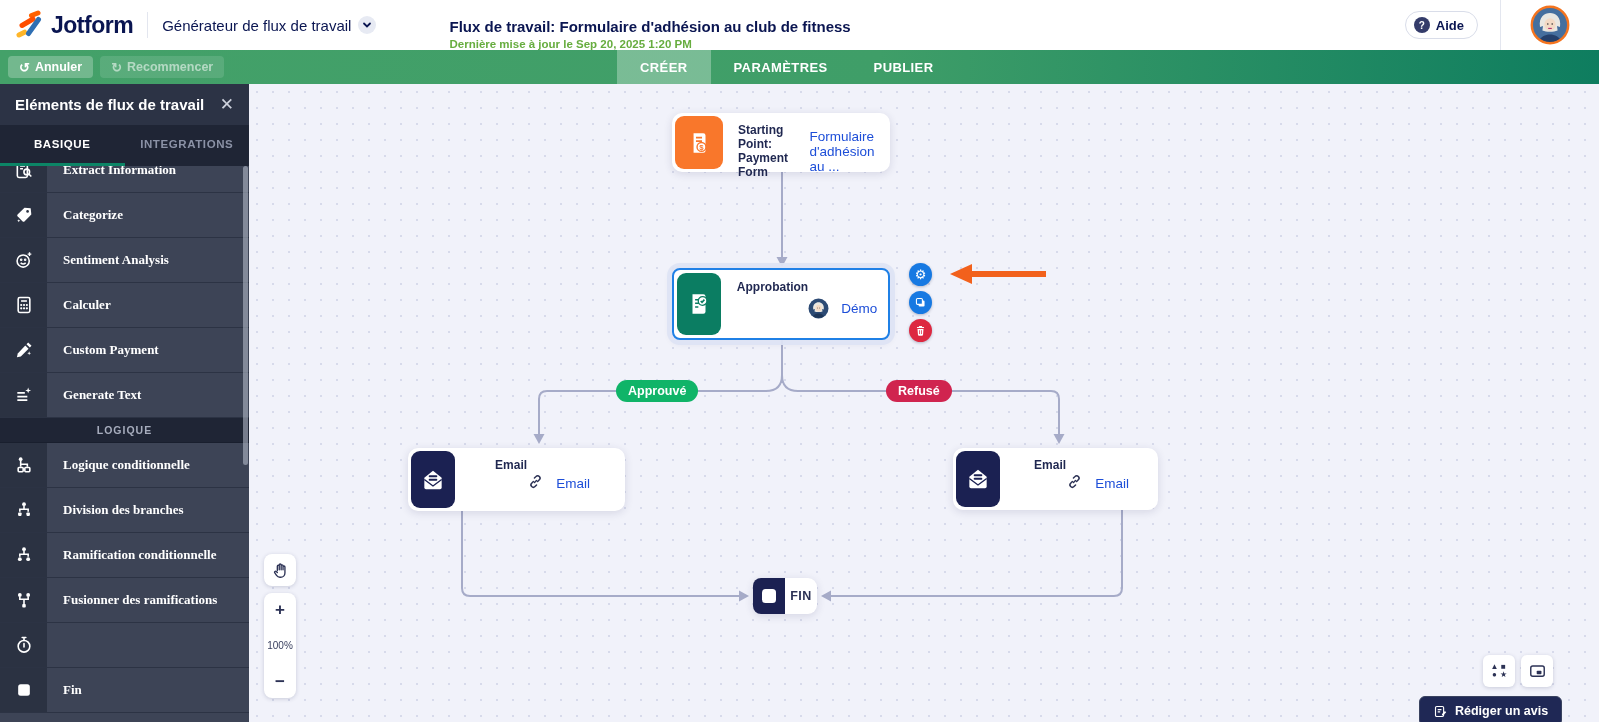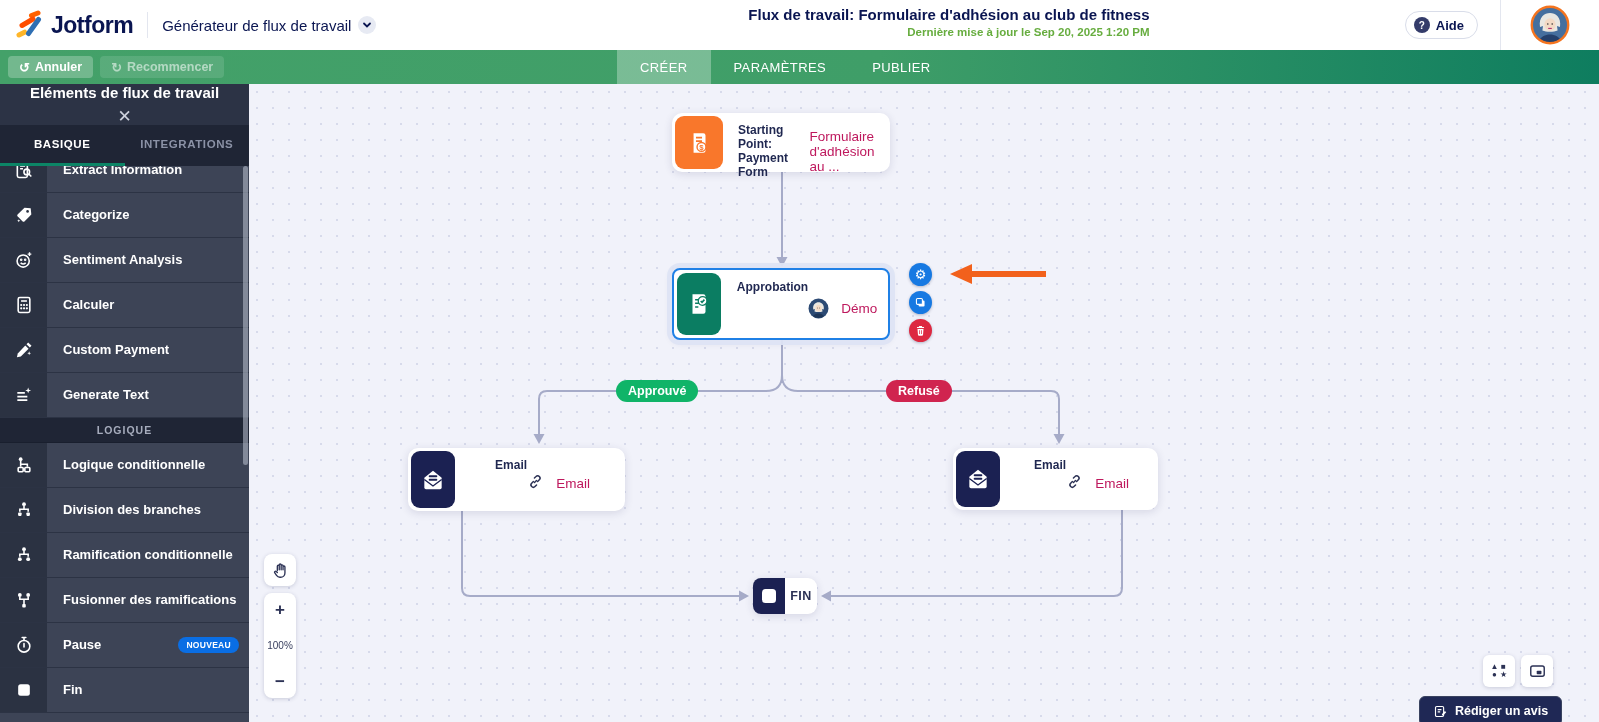--- a/index.html
+++ b/index.html
@@ -8,72 +8,72 @@
 
   
   .topbar { height:50px; background:#fff; display:flex; align-items:center; position:relative; flex-shrink:0; }
   .logo-group { display:flex; align-items:center; padding-left:14px; }
   .logo-mark { width:30px; height:30px; }
   .logo-text { font-size:23px; font-weight:bold; color:#0a1551; margin-left:7px; letter-spacing:-0.5px; }
   .topbar-divider { width:1px; height:26px; background:#e3e6ef; margin:0 14px; }
   .switcher { display:flex; align-items:center; gap:7px; font-size:15px; color:#0a1551; cursor:pointer; }
   .chev-circle { width:18px; height:18px; border-radius:50%; background:#e7eaf3; display:flex; align-items:center; justify-content:center; }
   .chev-circle svg { width:10px; height:10px; }
-  .title-block { position:absolute; left:50%; top:6px; transform:translateX(-50%); text-align:right; width:700px; }
+  .title-block { position:absolute; left:50%; top:18px; transform:translateX(-50%); text-align:left; width:700px; }
   .wf-title { font-size:15px; font-weight:bold; color:#0a1551; }
   .wf-updated { font-size:11.5px; color:#67ad3f; font-weight:bold; margin-top:3px; }
   .topbar-right { position:absolute; right:0; top:0; height:50px; display:flex; align-items:center; }
   .help-btn { display:flex; align-items:center; gap:6px; border:1px solid #d9dde9; border-radius:16px; padding:5px 13px 5px 8px; background:#fff; font-size:13px; font-weight:bold; color:#0a1551; cursor:pointer; margin-right:22px; }
   .q-circle { width:16px; height:16px; border-radius:50%; background:#343c6a; color:#fff; font-size:10px; font-weight:bold; display:flex; align-items:center; justify-content:center; }
   .avatar-cell { border-left:1px solid #e3e6ef; height:50px; width:99px; display:flex; align-items:center; justify-content:center; }
   .avatar-cell svg { width:40px; height:40px; cursor:pointer; }
 
   
   .toolbar { height:34px; background:linear-gradient(90deg,#44a169 0%,#3f9e68 55%,#0e7d5f 100%); position:relative; display:flex; align-items:center; flex-shrink:0; }
   .undo-redo { display:flex; gap:7px; margin-left:8px; }
   .tb-btn { display:flex; align-items:center; gap:5px; border:none; border-radius:4px; height:22px; padding:0 11px; font-family:"Liberation Sans",sans-serif; font-size:12.5px; font-weight:bold; cursor:pointer; }
   .tb-btn.undo { background:rgba(255,255,255,.25); color:#fff; }
   .tb-btn.redo { background:rgba(255,255,255,.12); color:rgba(255,255,255,.55); cursor:default; }
   .tb-btn .glyph { font-size:13px; }
   .mode-tabs { position:absolute; left:617px; top:0; height:34px; display:flex; }
-  .mode-tab { height:34px; display:flex; align-items:center; padding:0 23px; color:#fff; font-size:13px; font-weight:normal; letter-spacing:.4px; cursor:pointer; }
+  .mode-tab { height:34px; display:flex; align-items:center; padding:0 23px; color:#fff; font-size:13px; font-weight:bold; letter-spacing:.4px; cursor:pointer; }
   .mode-tab.active { background:rgba(255,255,255,.3); }
 
   
   .main { flex:1; display:flex; min-height:0; }
 
   
   .sidebar { width:249px; flex-shrink:0; background:#3d4456; display:flex; flex-direction:column; position:relative; }
-  .sb-header { height:41px; background:#2c3345; display:flex; align-items:center; justify-content:space-between; padding:0 15px; flex-shrink:0;flex-direction:column; }
+  .sb-header { height:41px; background:#2c3345; display:flex; align-items:center; justify-content:space-between; padding:0 15px; flex-shrink:0; }
   .sb-title { color:#fff; font-size:15px; font-weight:bold; }
   .sb-close { color:#cdd1dc; font-size:17px; cursor:pointer; line-height:1; }
   .sb-tabs { height:41px; background:#1f2535; display:flex; flex-shrink:0; }
   .sb-tab { flex:1; display:flex; align-items:center; justify-content:center; font-size:11.5px; font-weight:bold; letter-spacing:.6px; color:#8b92a6; cursor:pointer; border-bottom:3px solid transparent; }
   .sb-tab.active { color:#fff; border-bottom-color:#0c8566; }
   .sb-items { flex:1; overflow:hidden; position:relative; }
   .sb-list { margin-top:-18px; }
-  .sb-row { height:45px; display:flex; border-bottom:1px solid rgba(15,20,35,.35); cursor:pointer; }
+  .sb-row { height:45px; display:flex; border-bottom:1px solid rgba(15,20,35,.35); cursor:pointer;font-family:Liberation Serif, serif; }
   .sb-icon-cell { width:47px; background:#2b3242; display:flex; align-items:center; justify-content:center; flex-shrink:0; }
   .sb-icon-cell svg { width:20px; height:20px; }
   .sb-label-cell { flex:1; display:flex; align-items:center; padding:0 10px 0 16px; color:#fff; font-size:13px; font-weight:bold; line-height:1.2; }
   .sb-label-cell .lbl { flex:1; }
   .sb-section { height:25px; background:#1f2535; display:flex; align-items:center; justify-content:center; color:#a7adbd; font-size:10.5px; font-weight:bold; letter-spacing:1px; border-bottom:1px solid rgba(15,20,35,.35); }
   .badge-new { background:#0a6ee4; color:#fff; font-size:8.5px; font-weight:bold; padding:3px 8px; border-radius:9px; letter-spacing:.3px; }
   .sb-scroll-thumb { position:absolute; right:1px; top:82px; width:5px; height:299px; border-radius:3px; background:rgba(190,196,212,.55); }
 
   
   .canvas { flex:1; position:relative; background:#f1f2fa; background-image:radial-gradient(#d7daeb 1.2px, transparent 1.3px); background-size:16px 16px; overflow:hidden; }
   .wires { position:absolute; left:0; top:0; width:1350px; height:638px; }
 
   .node { position:absolute; background:#fff; border-radius:10px; box-shadow:0 2px 8px rgba(40,45,90,.14); display:flex; cursor:pointer; }
   .node-icon { border-radius:9px; display:flex; align-items:center; justify-content:center; flex-shrink:0; margin:3px; }
   .node-icon svg { width:26px; height:26px; }
   .node-body { flex:1; padding:10px 10px 8px 12px; display:flex; flex-direction:row; justify-content:center; }
   .node-title { font-size:12px; font-weight:bold; color:#1f2750; }
-  .node-sub { font-size:13.5px; color:#be185d; margin-top:6px; }
+  .node-sub { font-size:13.5px; color:#1d4ed8; margin-top:6px; }
   .node-row { display:flex; align-items:center; gap:12px; margin-top:6px;justify-content:flex-end; }
   .node-row .link-ic svg { width:17px; height:17px; }
   .mini-avatar { width:21px; height:21px; }
 
   #start-node { left:423px; top:29px; width:218px; height:59px; }
   #start-node .node-icon { width:48px; background:#f9772b; }
   #approval-node { left:423px; top:184px; width:218px; height:72px; border:2.5px solid #1f80e6; border-radius:8px; box-shadow:0 0 0 5px rgba(222,228,244,.95), 0 2px 8px rgba(40,45,90,.14); }
   #approval-node .node-icon { width:44px; background:#0b7d62; }
   #email-left { left:159px; top:364px; width:217px; height:63px; }
   #email-right { left:704px; top:364px; width:205px; height:62px; }
@@ -323,24 +323,20 @@
                 <span class="lbl">Fusionner des ramifications</span>
               </div>
             </div>
             <div class="sb-row">
               <div class="sb-icon-cell">
                 <svg viewBox="0 0 24 24" fill="none" stroke="#fff" stroke-width="1.9" stroke-linecap="round">
                   <circle cx="12" cy="13.5" r="7"></circle>
                   <path d="M9.8 3h4.4M12 3v3.2M12 10.2v4.2"></path>
                 </svg>
               </div>
-              <div class="sb-label-cell">
-                <span class="lbl">Pause</span>
-                <span class="badge-new">NOUVEAU</span>
-              </div>
             </div>
             <div class="sb-row">
               <div class="sb-icon-cell">
                 <svg viewBox="0 0 24 24">
                   <rect x="5" y="5" width="14" height="14" rx="3" fill="#fff"></rect>
                 </svg>
               </div>
               <div class="sb-label-cell">
                 <span class="lbl">Fin</span>
               </div>

